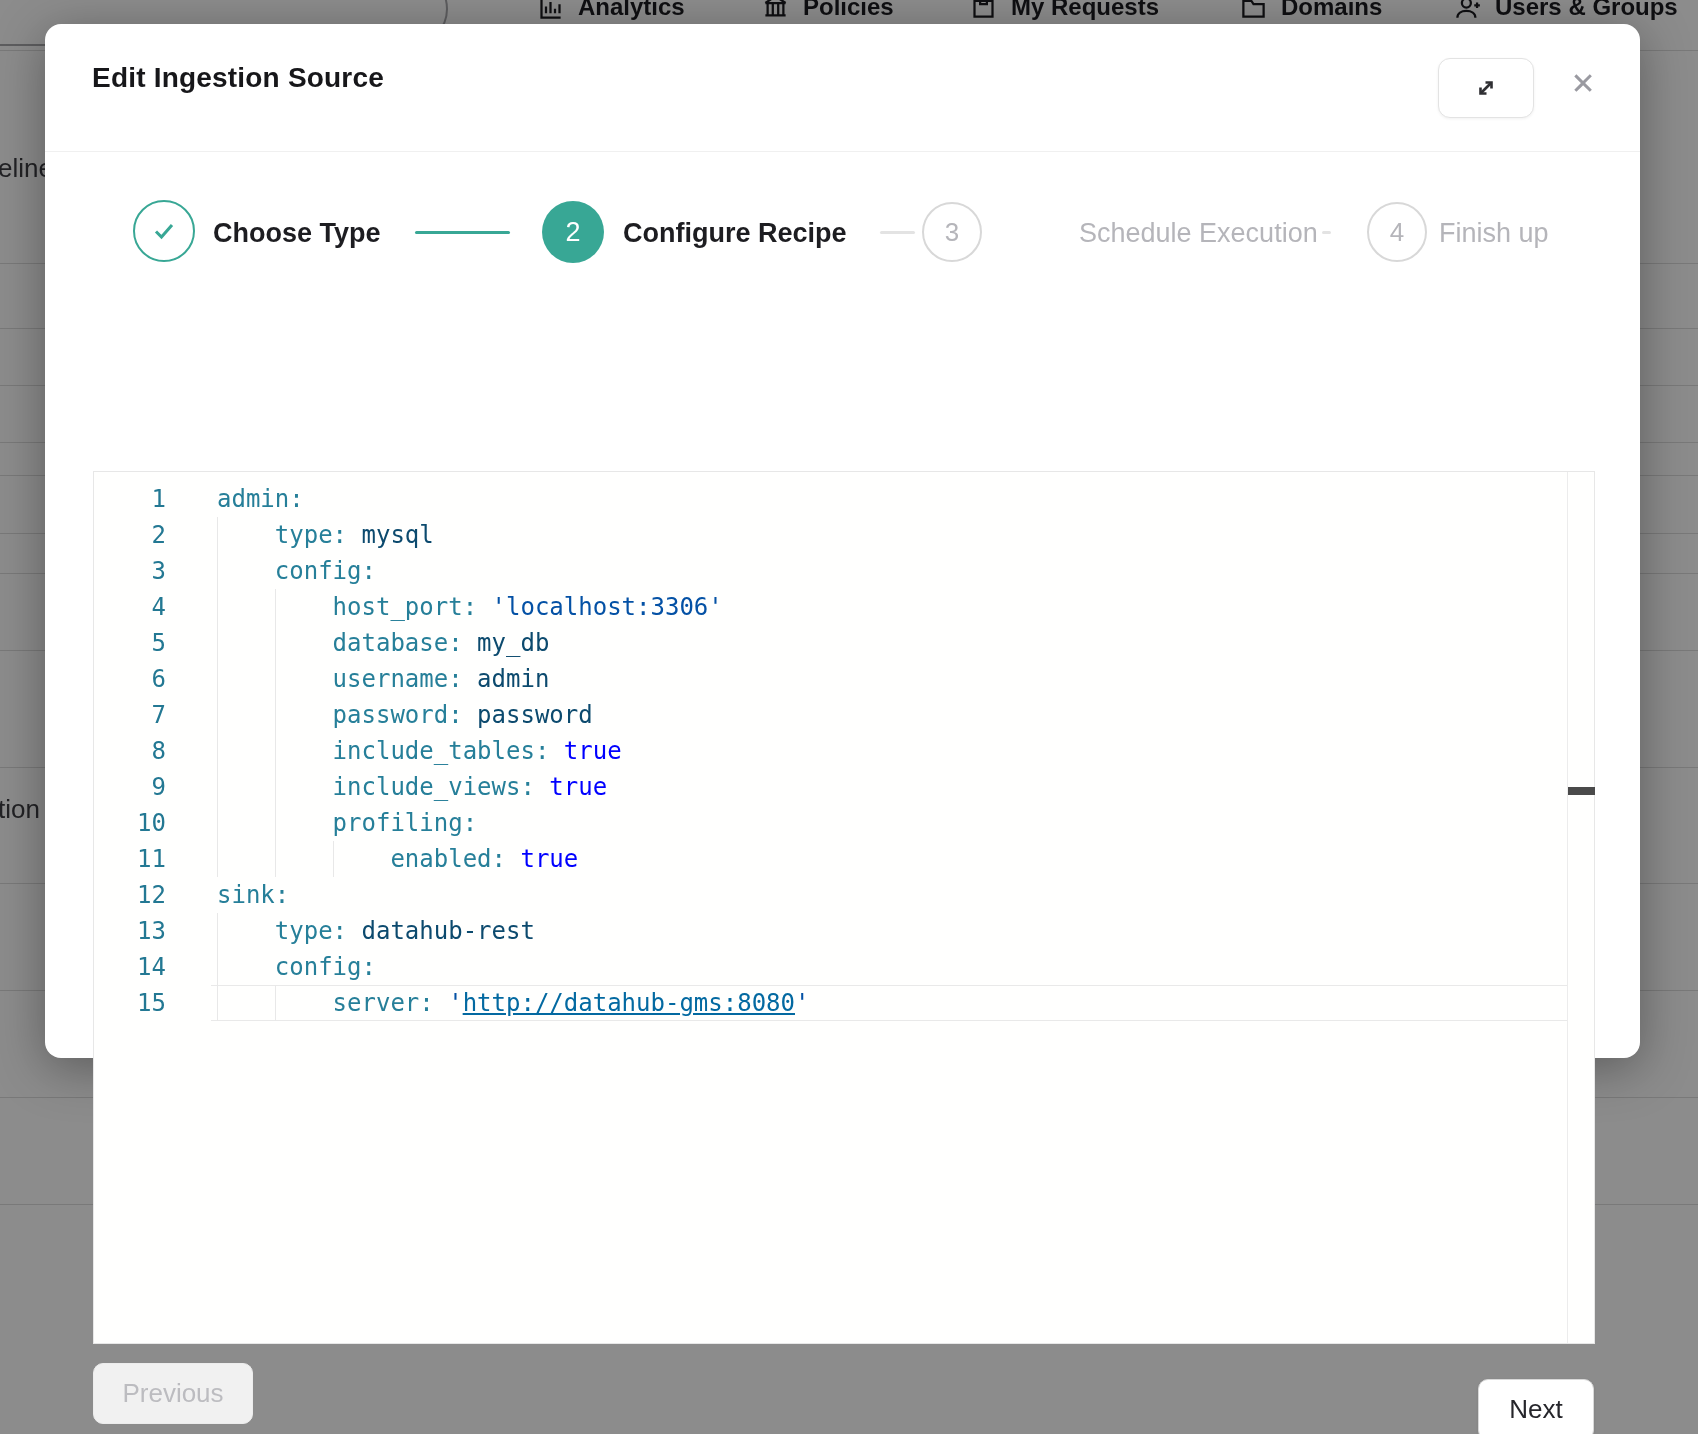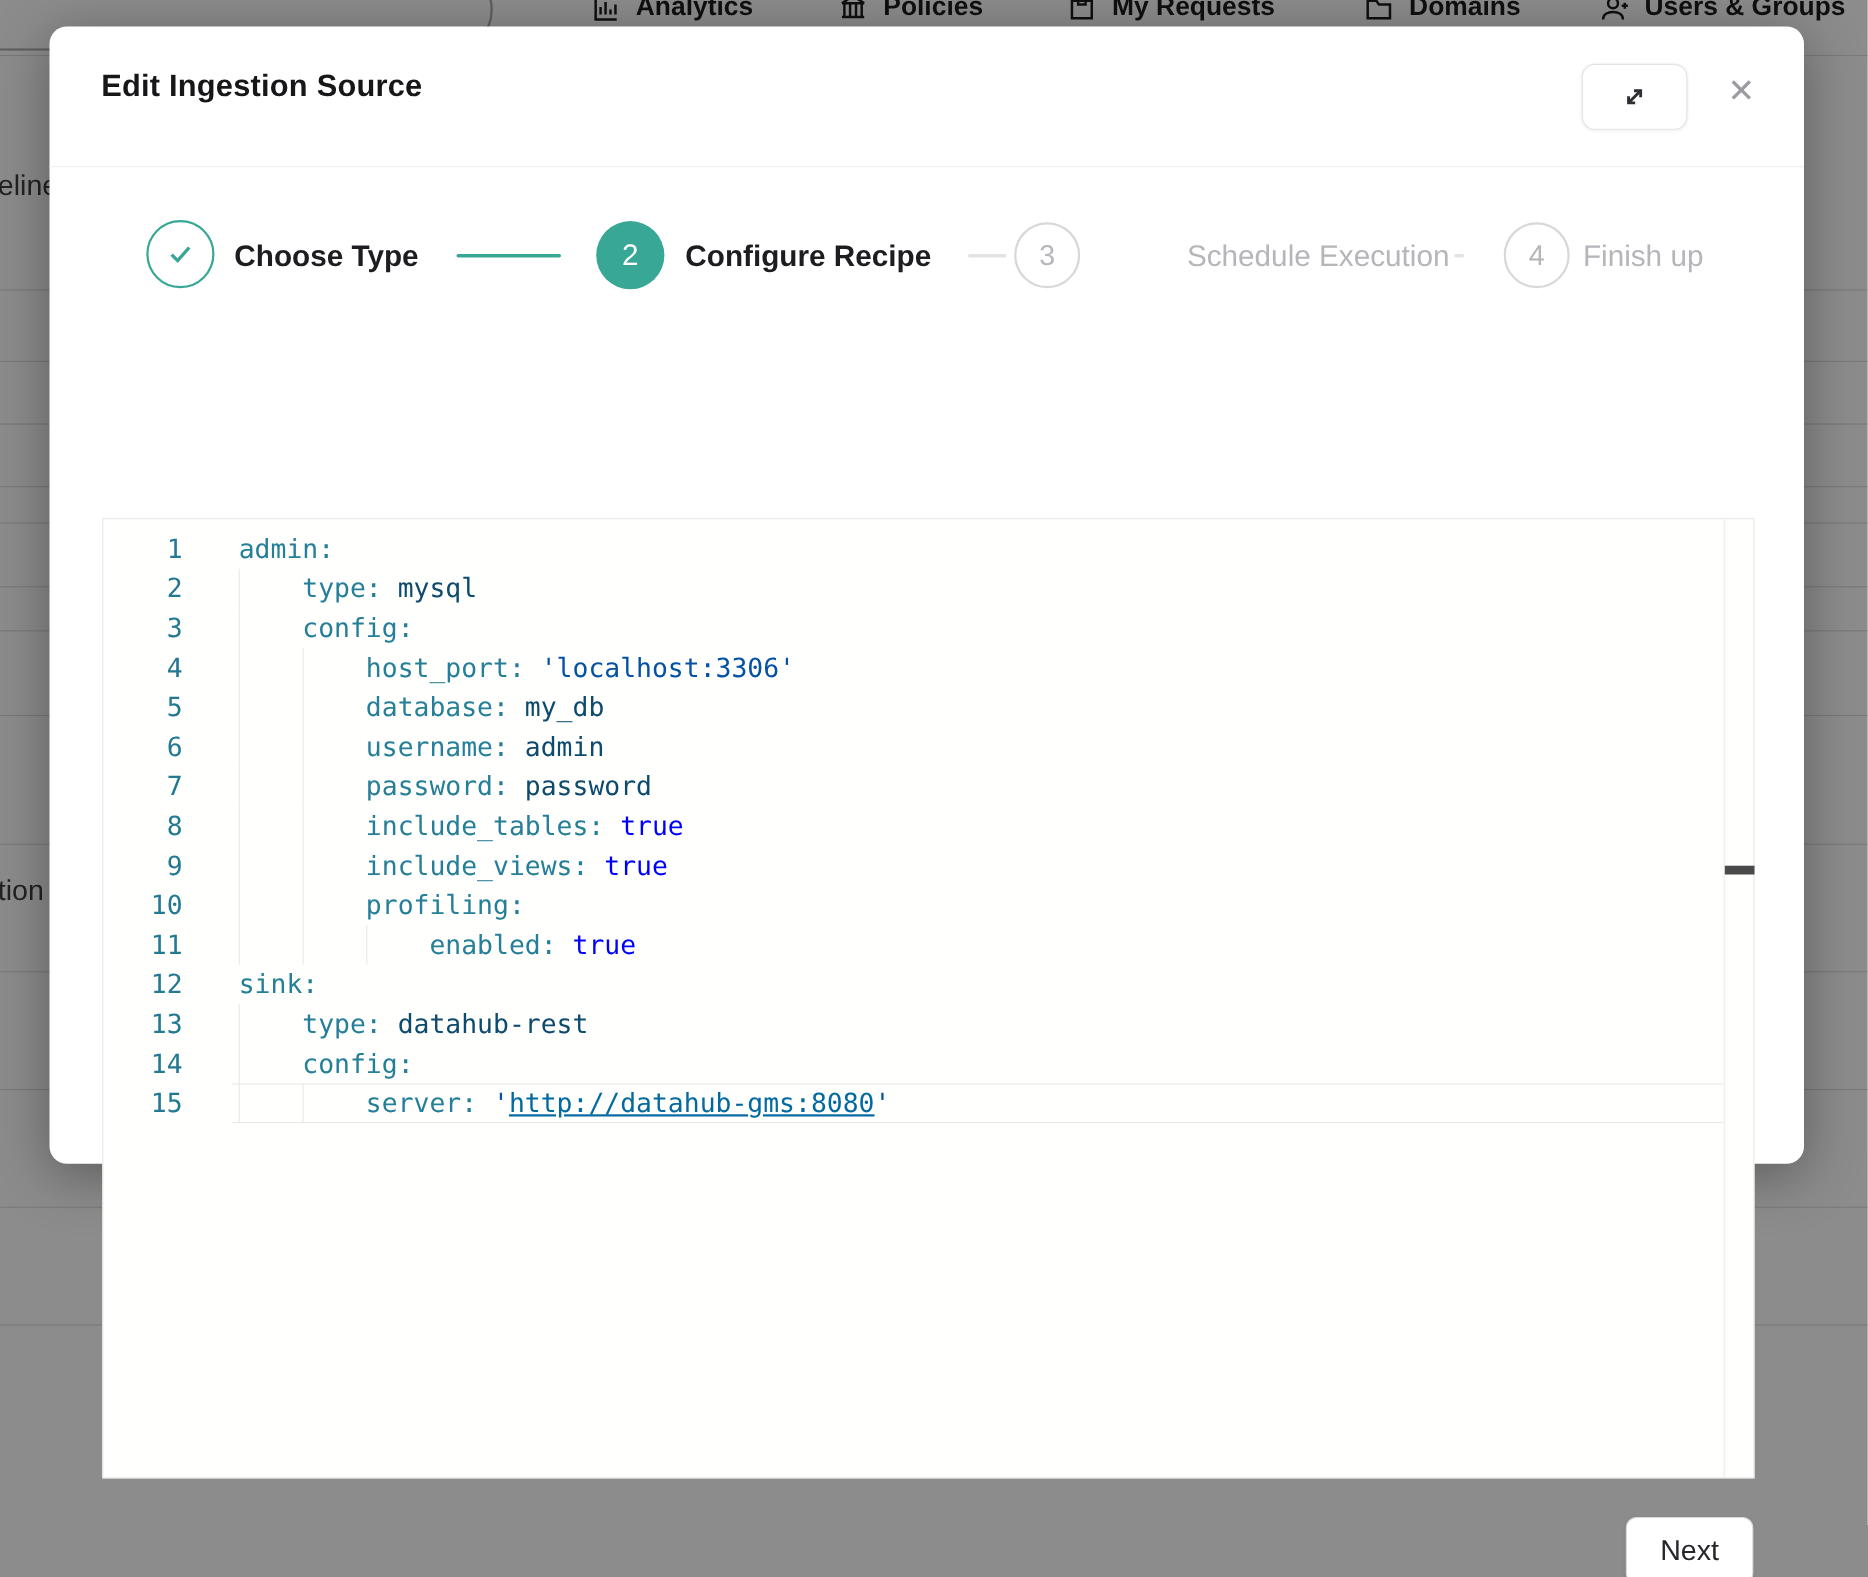--- a/index.html
+++ b/index.html
@@ -215,15 +215,16 @@
           <div class="code-line" style="top: 441px;"><span class="guide"></span><span class="tk-key">type:</span><span class="tk-plain"> </span><span class="tk-val">datahub-rest</span></div>
           <div class="ln" style="top: 477px;">14</div>
           <div class="code-line" style="top: 477px;"><span class="guide"></span><span class="tk-key">config:</span></div>
           <div class="ln" style="top: 513px;">15</div>
           <div class="code-line" style="top: 513px;"><span class="guide"></span><span class="guide"></span><span class="tk-key">server:</span><span class="tk-plain"> </span><span class="tk-str">'</span><span class="tk-url">http://datahub-gms:8080</span><span class="tk-str">'</span></div>
         </div>
       <div class="sb-sep"></div>
       <div class="sb-mark"></div>
     </div>
 
+    <div class="btn btn-prev">Previous</div>
     <div class="btn btn-next">Next</div>
   </div>
 </div>
 
 </body></html>

